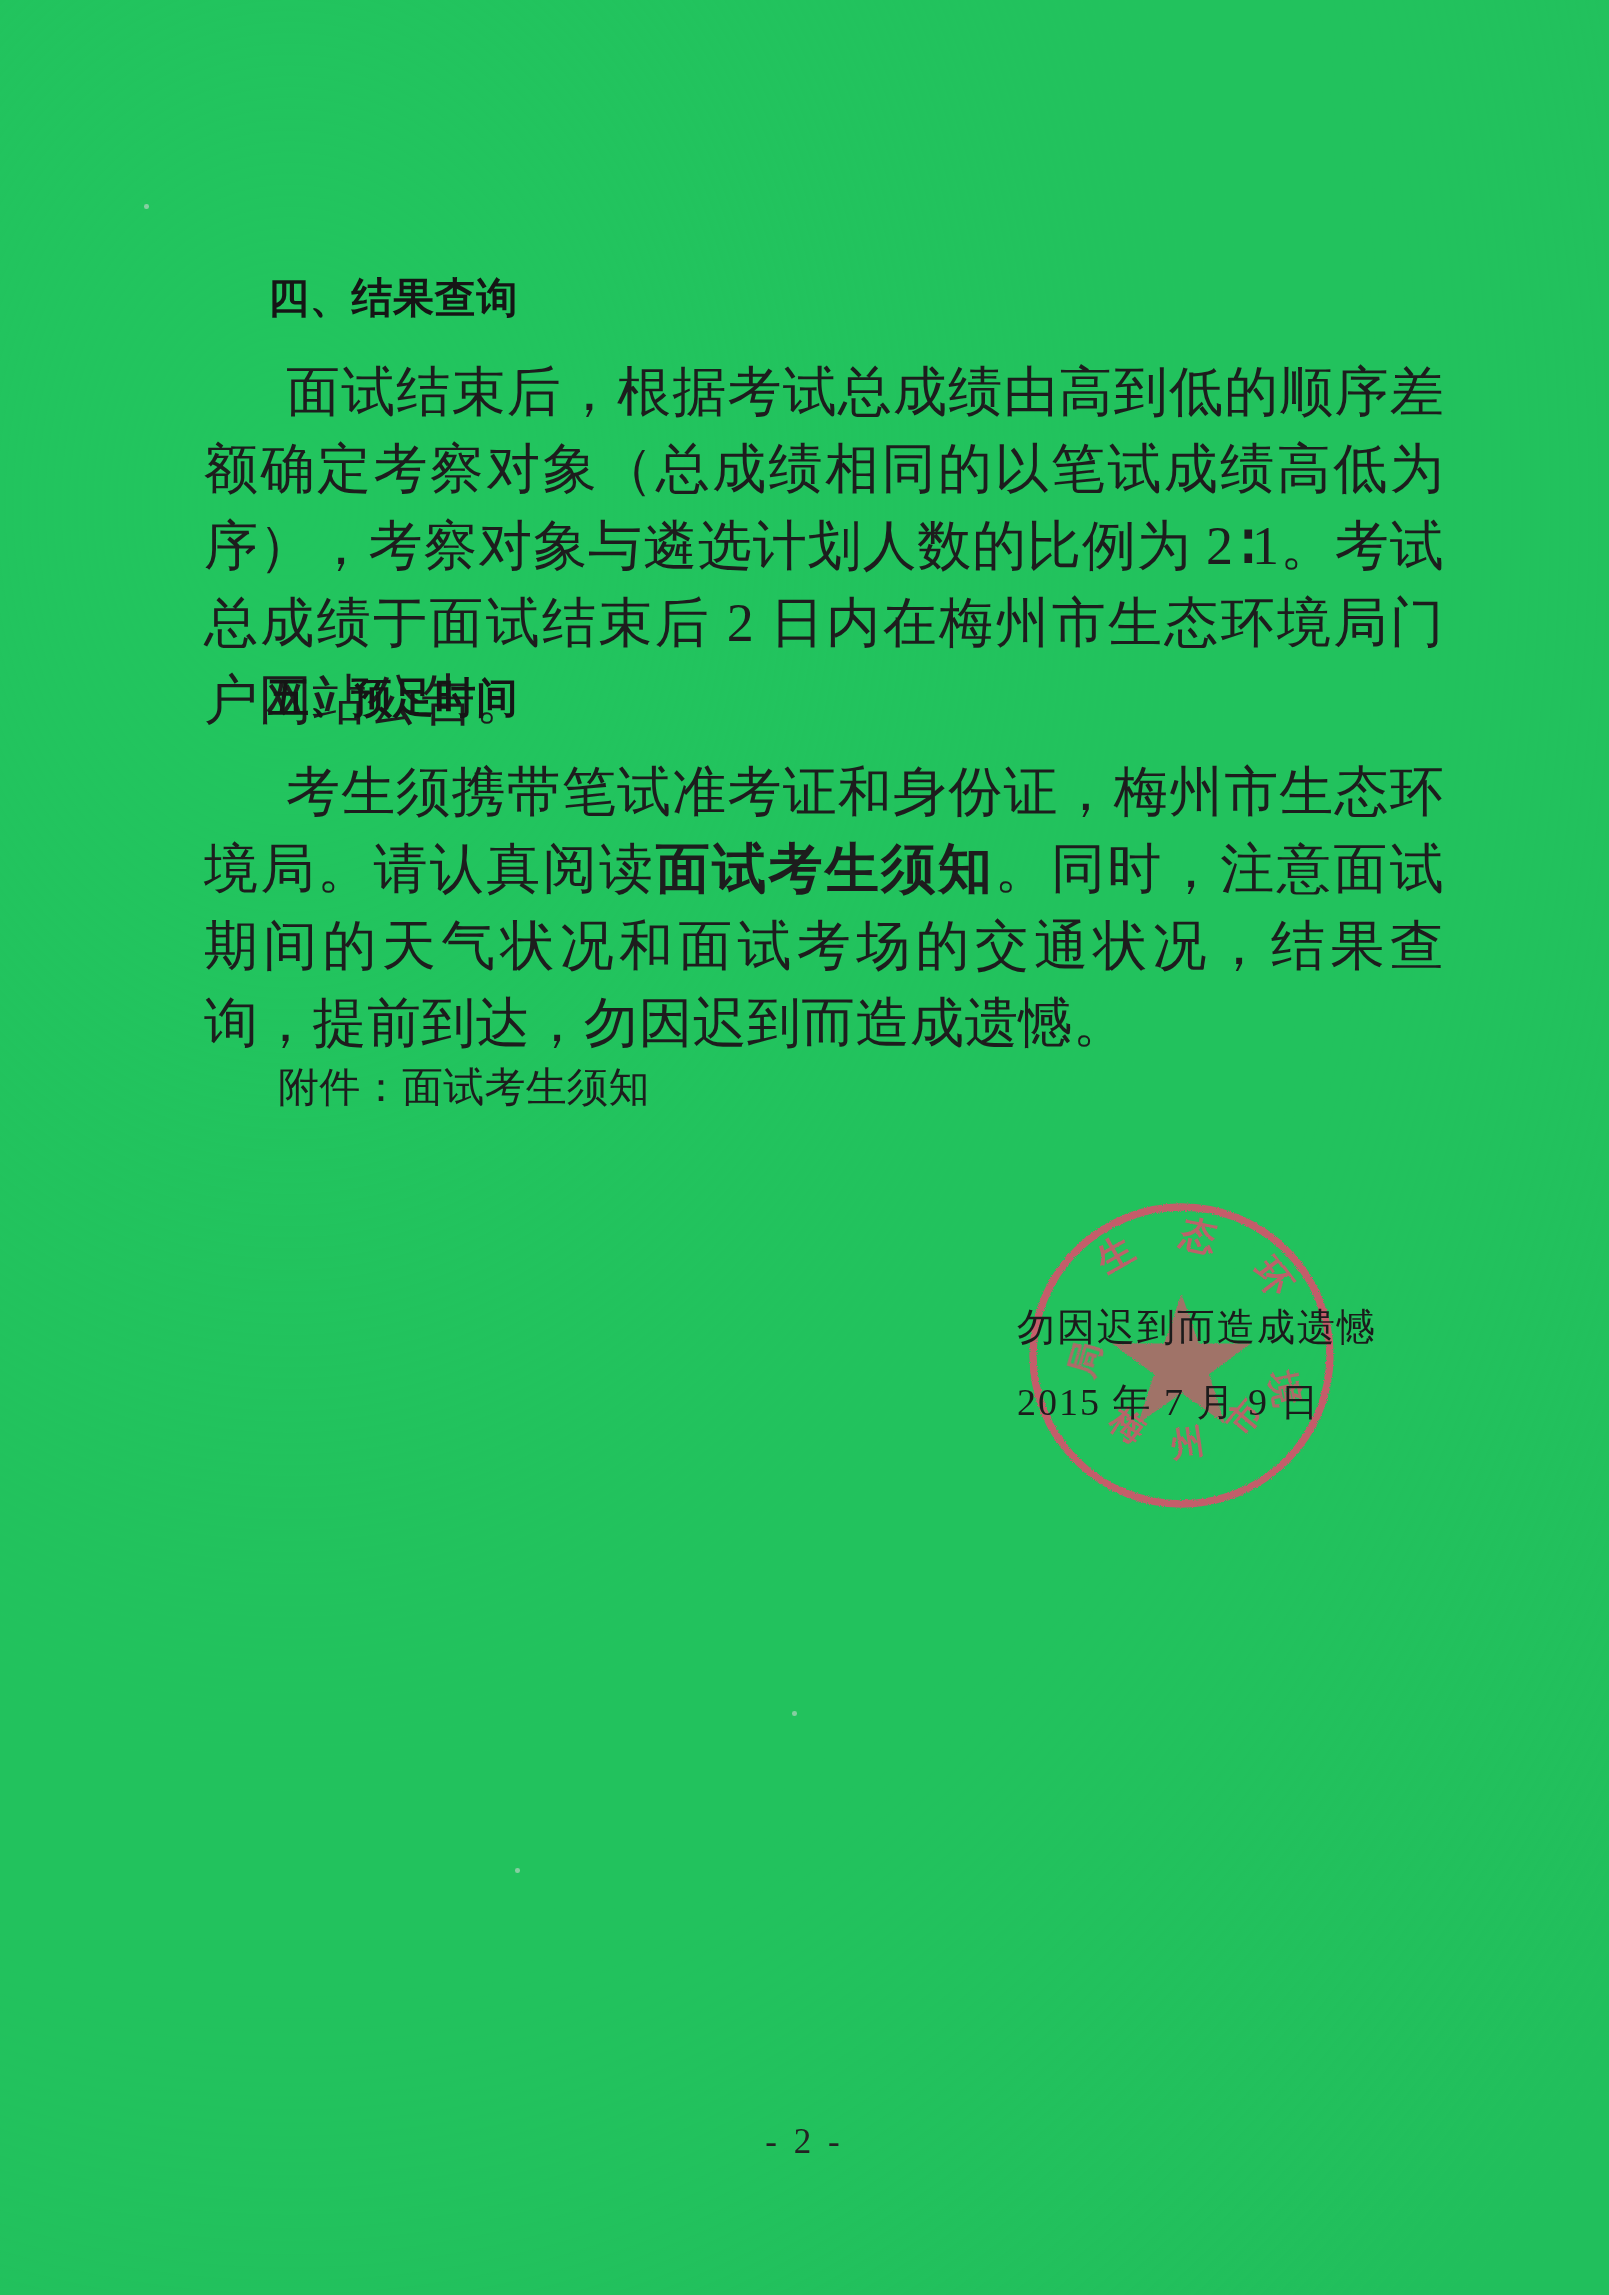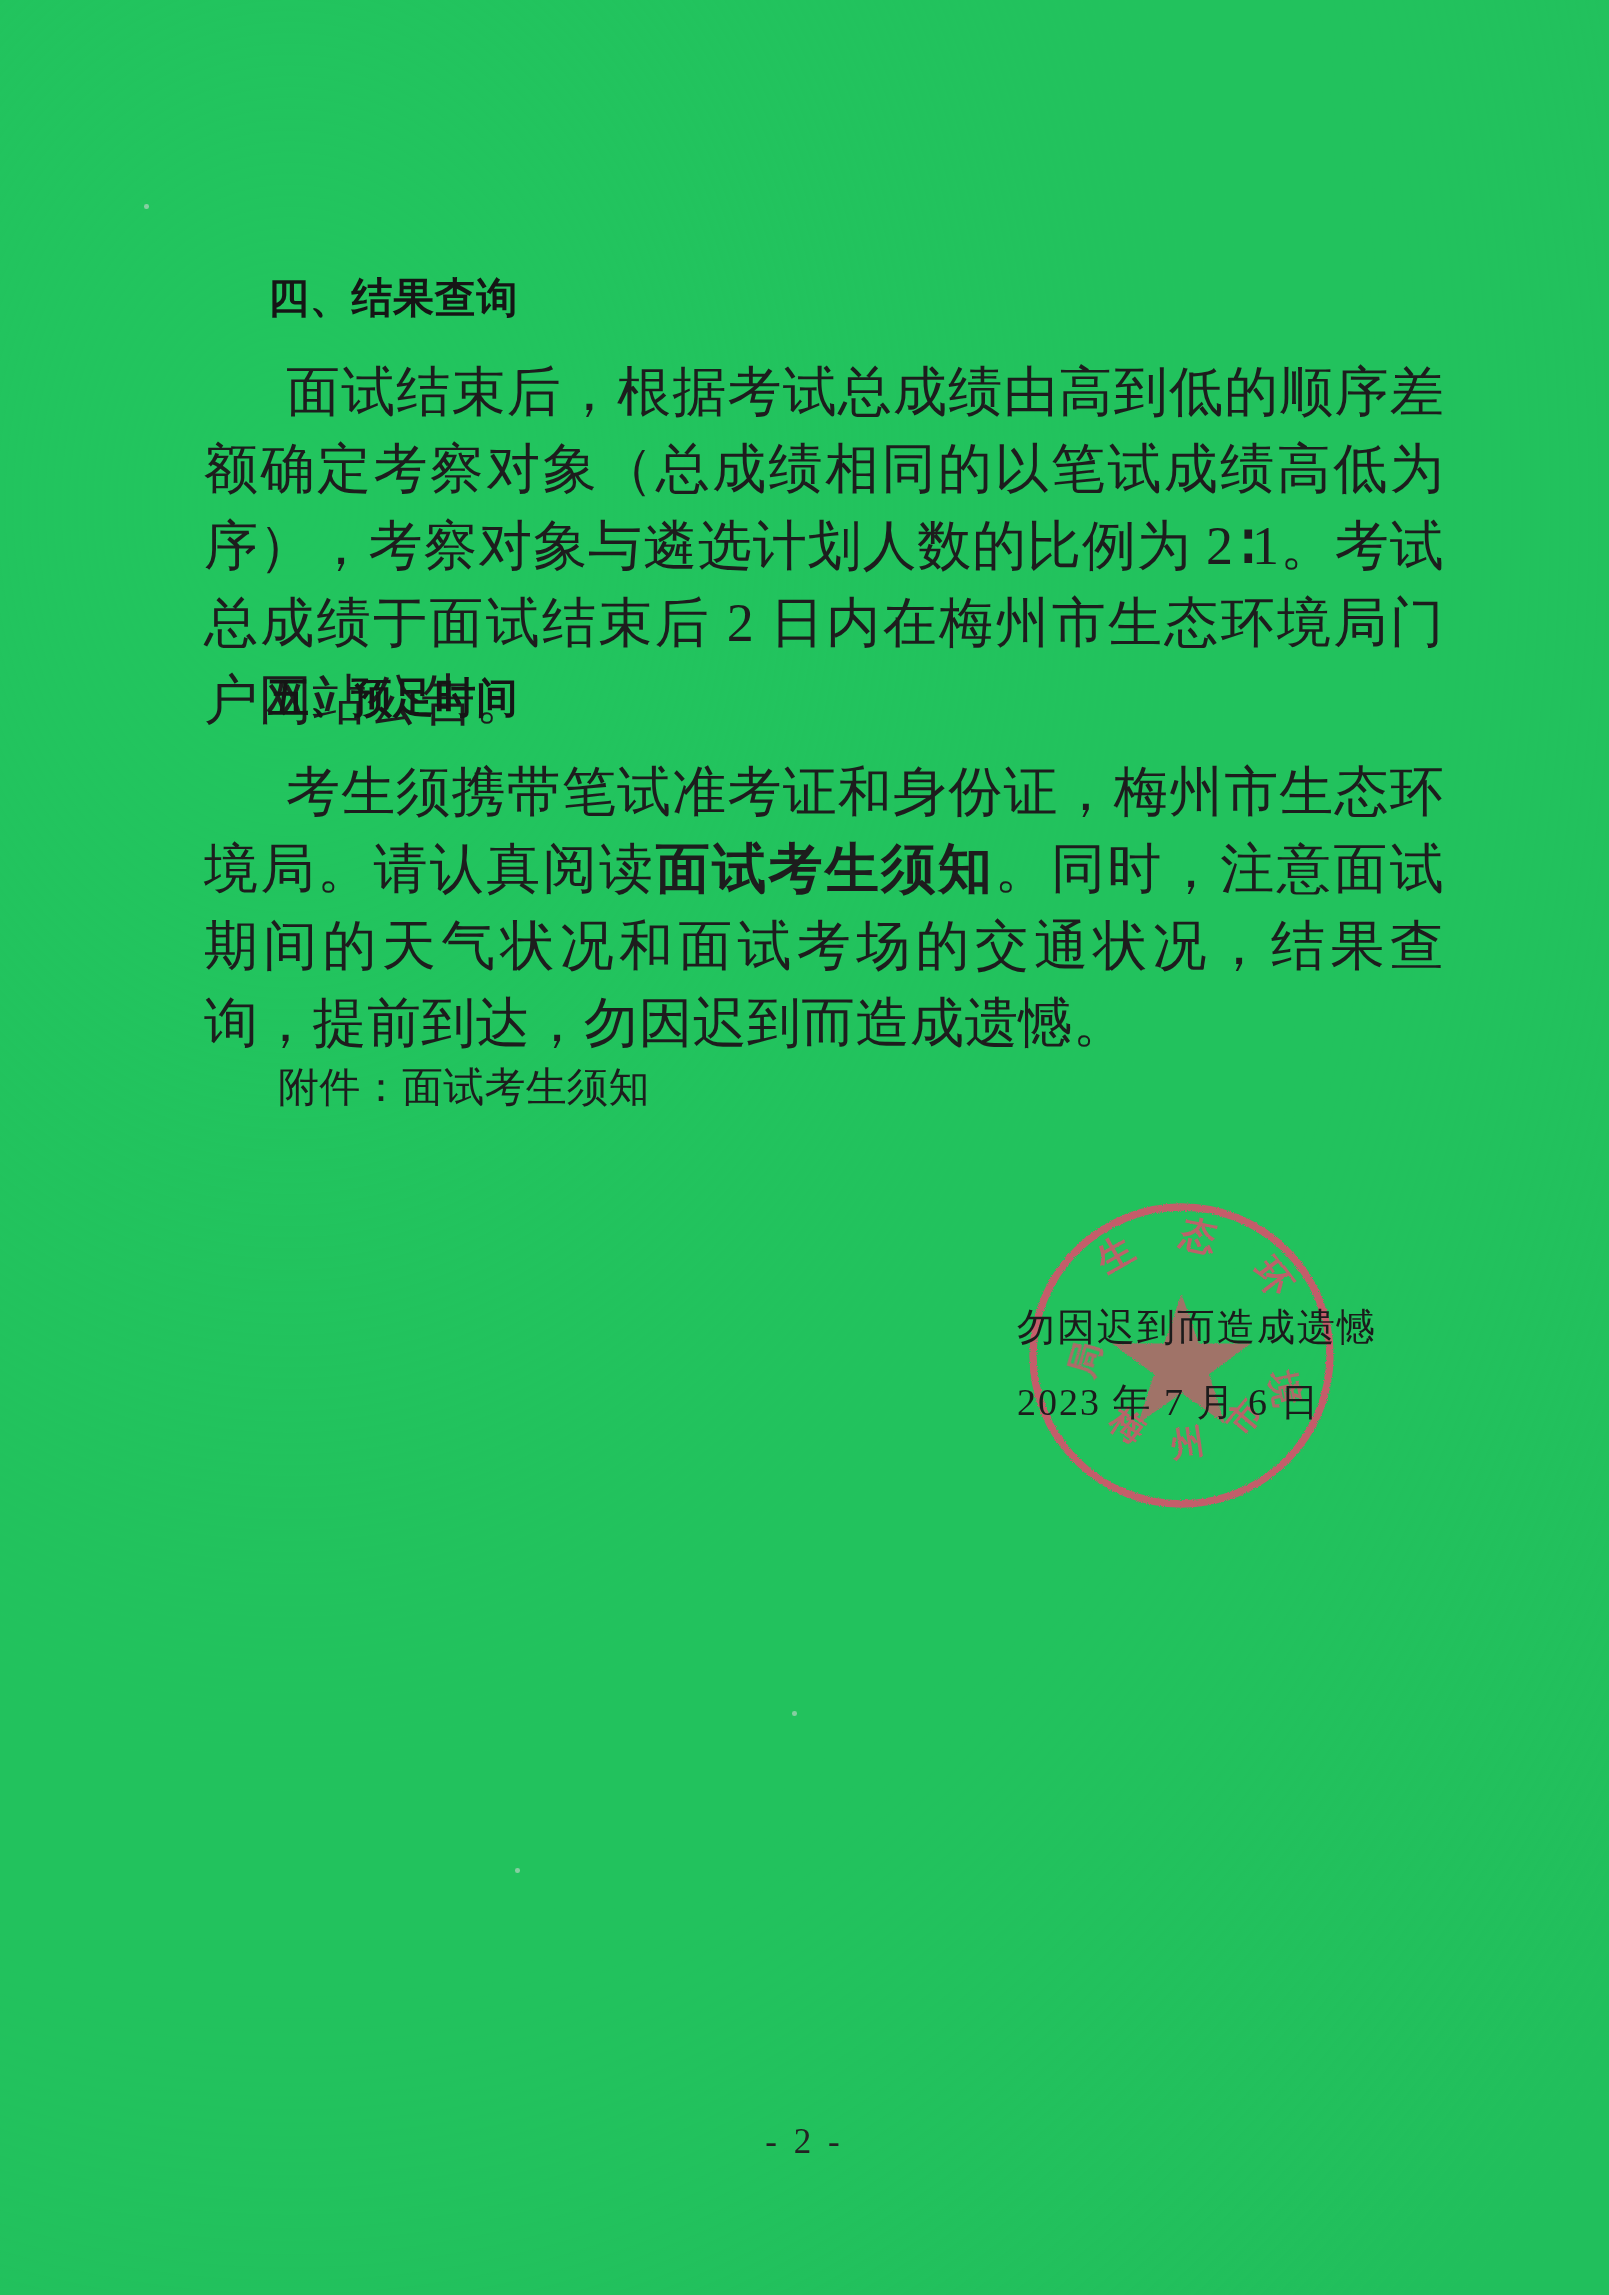--- a/index.html
+++ b/index.html
@@ -204,19 +204,19 @@
 
       <g filter="url(#roughLight)" fill="#d2546c" opacity="0.8" font-family="DejaVu Sans, Liberation Sans, sans-serif" font-size="52" font-weight="700">
         <text x="372" y="268" transform="rotate(78 372 268)">境</text>
         <text x="106" y="276" transform="rotate(-74 106 276)">局</text>
       </g>
     </svg>
   </div>
 
   <div class="signature-block">
     <p class="signature-line">勿因迟到而造成遗憾</p>
-    <p class="signature-date">2023 年 7 月 6 日</p>
+    <p class="signature-date">2015 年 7 月 9 日</p>
   </div>
 
   <div class="page-number">- 2 -</div>
 
 </div>
 
 
 </body></html>

